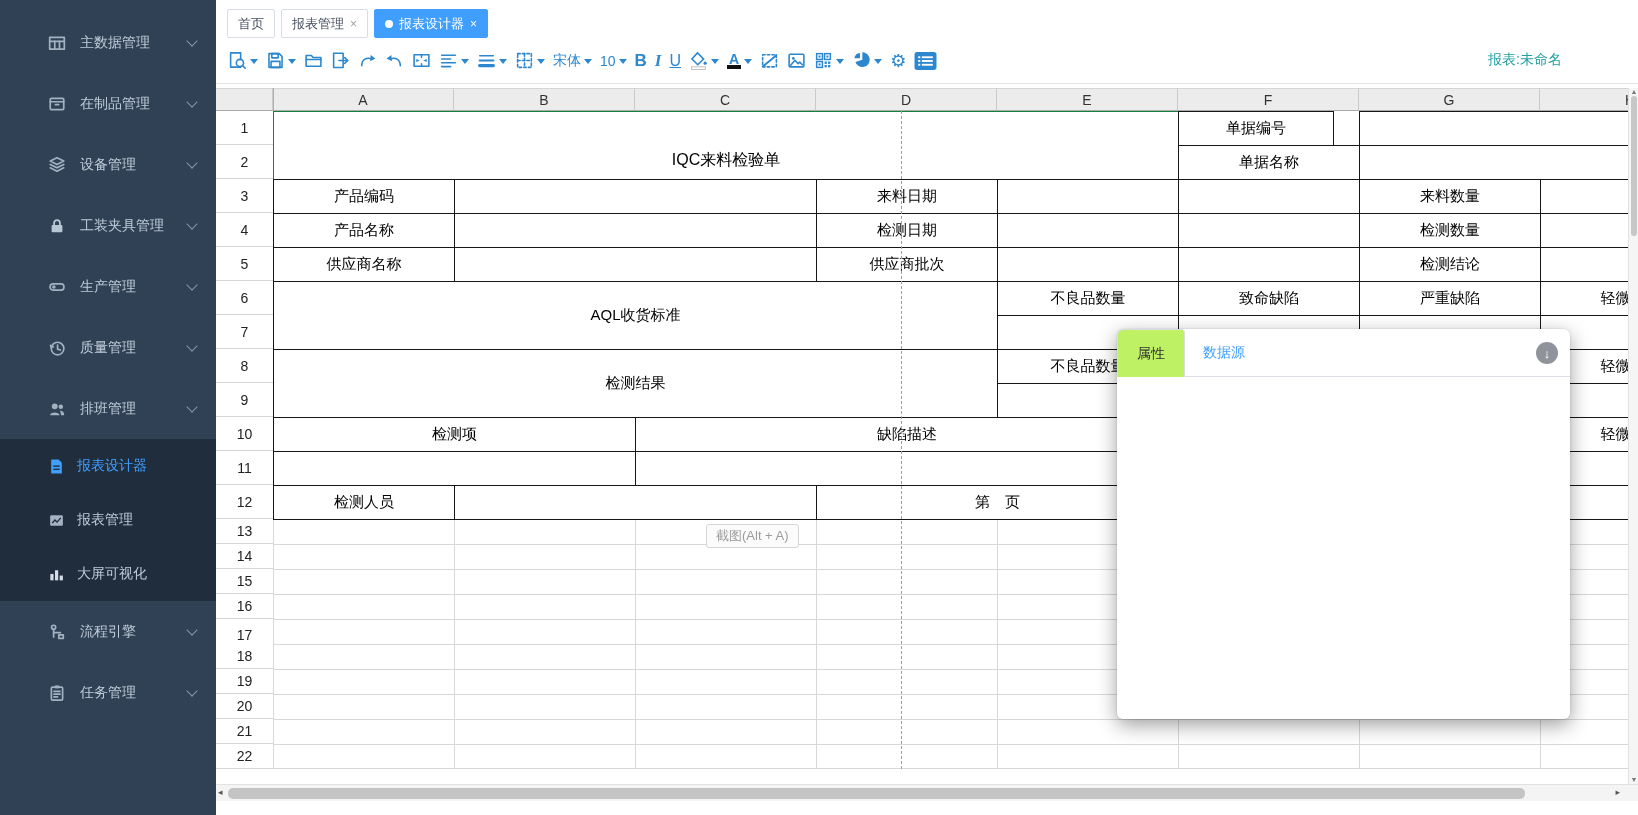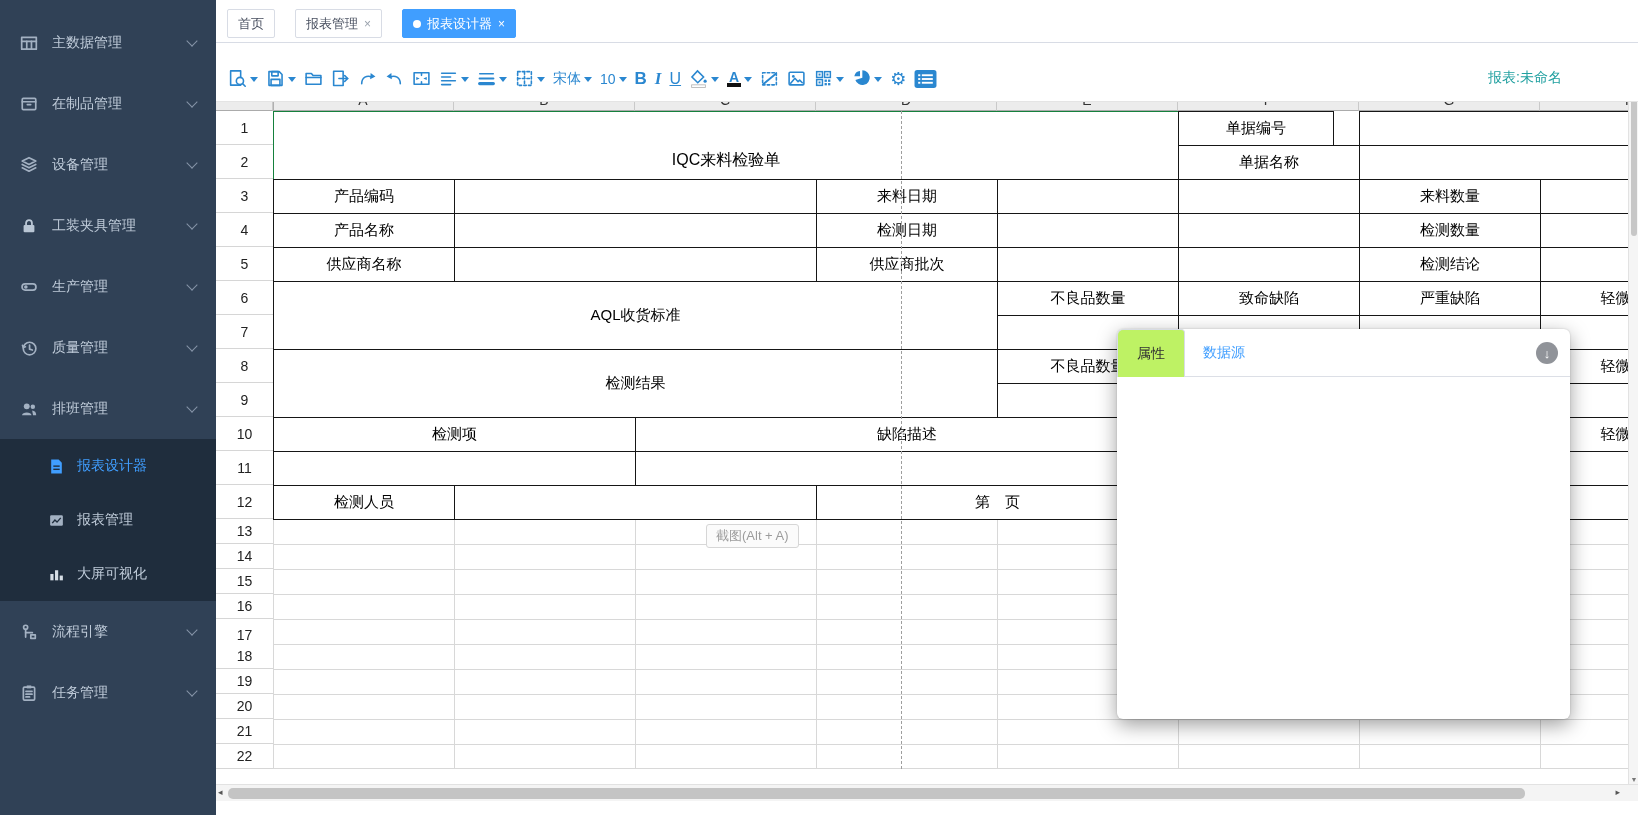--- a/index.html
+++ b/index.html
@@ -4,46 +4,46 @@
 <style>
   html,body{margin:0;padding:0;}
   body{width:1638px;height:815px;overflow:hidden;background:#fff;
        font-family:"Liberation Sans","DejaVu Sans",sans-serif;}
   #app{position:relative;width:1638px;height:815px;overflow:hidden;}
 
   
   .sidebar{position:absolute;left:0;top:0;width:216px;height:815px;background:#304156;z-index:40;}
   .side-list{padding-top:12px;}
   .side-item{height:61px;display:flex;align-items:center;padding:0 20px;cursor:pointer;
-             color:#bfcbd9;font-size:14px;}
+             color:#bfcbd9;font-size:14px;margin-left:28px;}
   .side-item .s-icon{width:18px;height:18px;margin-right:14px;flex:0 0 18px;display:flex;align-items:center;justify-content:center;}
   .side-item .s-label{flex:1;}
   .chev{width:7px;height:7px;border-right:1.6px solid #8694a8;border-bottom:1.6px solid #8694a8;
         transform:rotate(45deg);margin-top:-3px;}
   .chev.up{transform:rotate(225deg);margin-top:4px;}
   .submenu{background:#1f2d3d;}
   .sub-item{height:54px;display:flex;align-items:center;padding:0 20px 0 48px;cursor:pointer;
             color:#bfcbd9;font-size:14px;}
   .sub-item .s-icon{width:17px;height:17px;margin-right:12px;display:flex;align-items:center;justify-content:center;}
   .sub-item.active{color:#409eff;}
   svg.sic{stroke:#a3b1c2;fill:none;stroke-width:1.5;stroke-linecap:round;stroke-linejoin:round;}
 
   
   .tagsbar{position:absolute;left:216px;top:0;width:1422px;height:42px;background:#fff;
            border-bottom:1px solid #d8dce5;z-index:30;}
-  .tags{display:flex;gap:20px;padding:9px 0 0 11px;}
+  .tags{display:flex;gap:6px;padding:9px 0 0 11px;}
   .tag{height:27px;display:flex;align-items:center;gap:6px;padding:0 10px;border:1px solid #d8dce5;
        background:#fff;color:#495060;font-size:13px;border-radius:2px;cursor:pointer;white-space:nowrap;}
   .tag .x{font-size:12px;color:#9aa2ad;line-height:1;}
   .tag.active{background:#409eff;border-color:#409eff;color:#fff;}
   .tag.active .x{color:#fff;}
   .dot{width:8px;height:8px;border-radius:50%;background:#fff;display:inline-block;}
 
   
-  .toolbar{position:absolute;left:216px;top:56px;width:1422px;height:46px;background:#fff;
+  .toolbar{position:absolute;left:216px;top:38px;width:1422px;height:46px;background:#fff;
            border-bottom:1px solid #e4e4e4;z-index:30;display:flex;align-items:center;padding-left:8px;box-sizing:border-box;}
   .tbtn{display:flex;align-items:center;gap:3px;margin:0 4px;cursor:pointer;color:#2a87d0;}
   svg.tic{stroke:#2a87d0;fill:none;stroke-width:1.5;stroke-linecap:round;stroke-linejoin:round;}
   .caret{width:0;height:0;border-left:4px solid transparent;border-right:4px solid transparent;
          border-top:5px solid #2a87d0;margin-top:2px;}
   .tb-text{font-size:14px;color:#2a87d0;}
   .tb-B{font-weight:bold;font-size:17px;}
   .tb-I{font-style:italic;font-family:"Liberation Serif","DejaVu Serif",serif;font-size:17px;font-weight:bold;}
   .tb-U{text-decoration:underline;font-size:16px;}
   .fcA{font-weight:bold;font-size:14px;line-height:12px;border-bottom:4px solid #111;padding:0 2px;}

